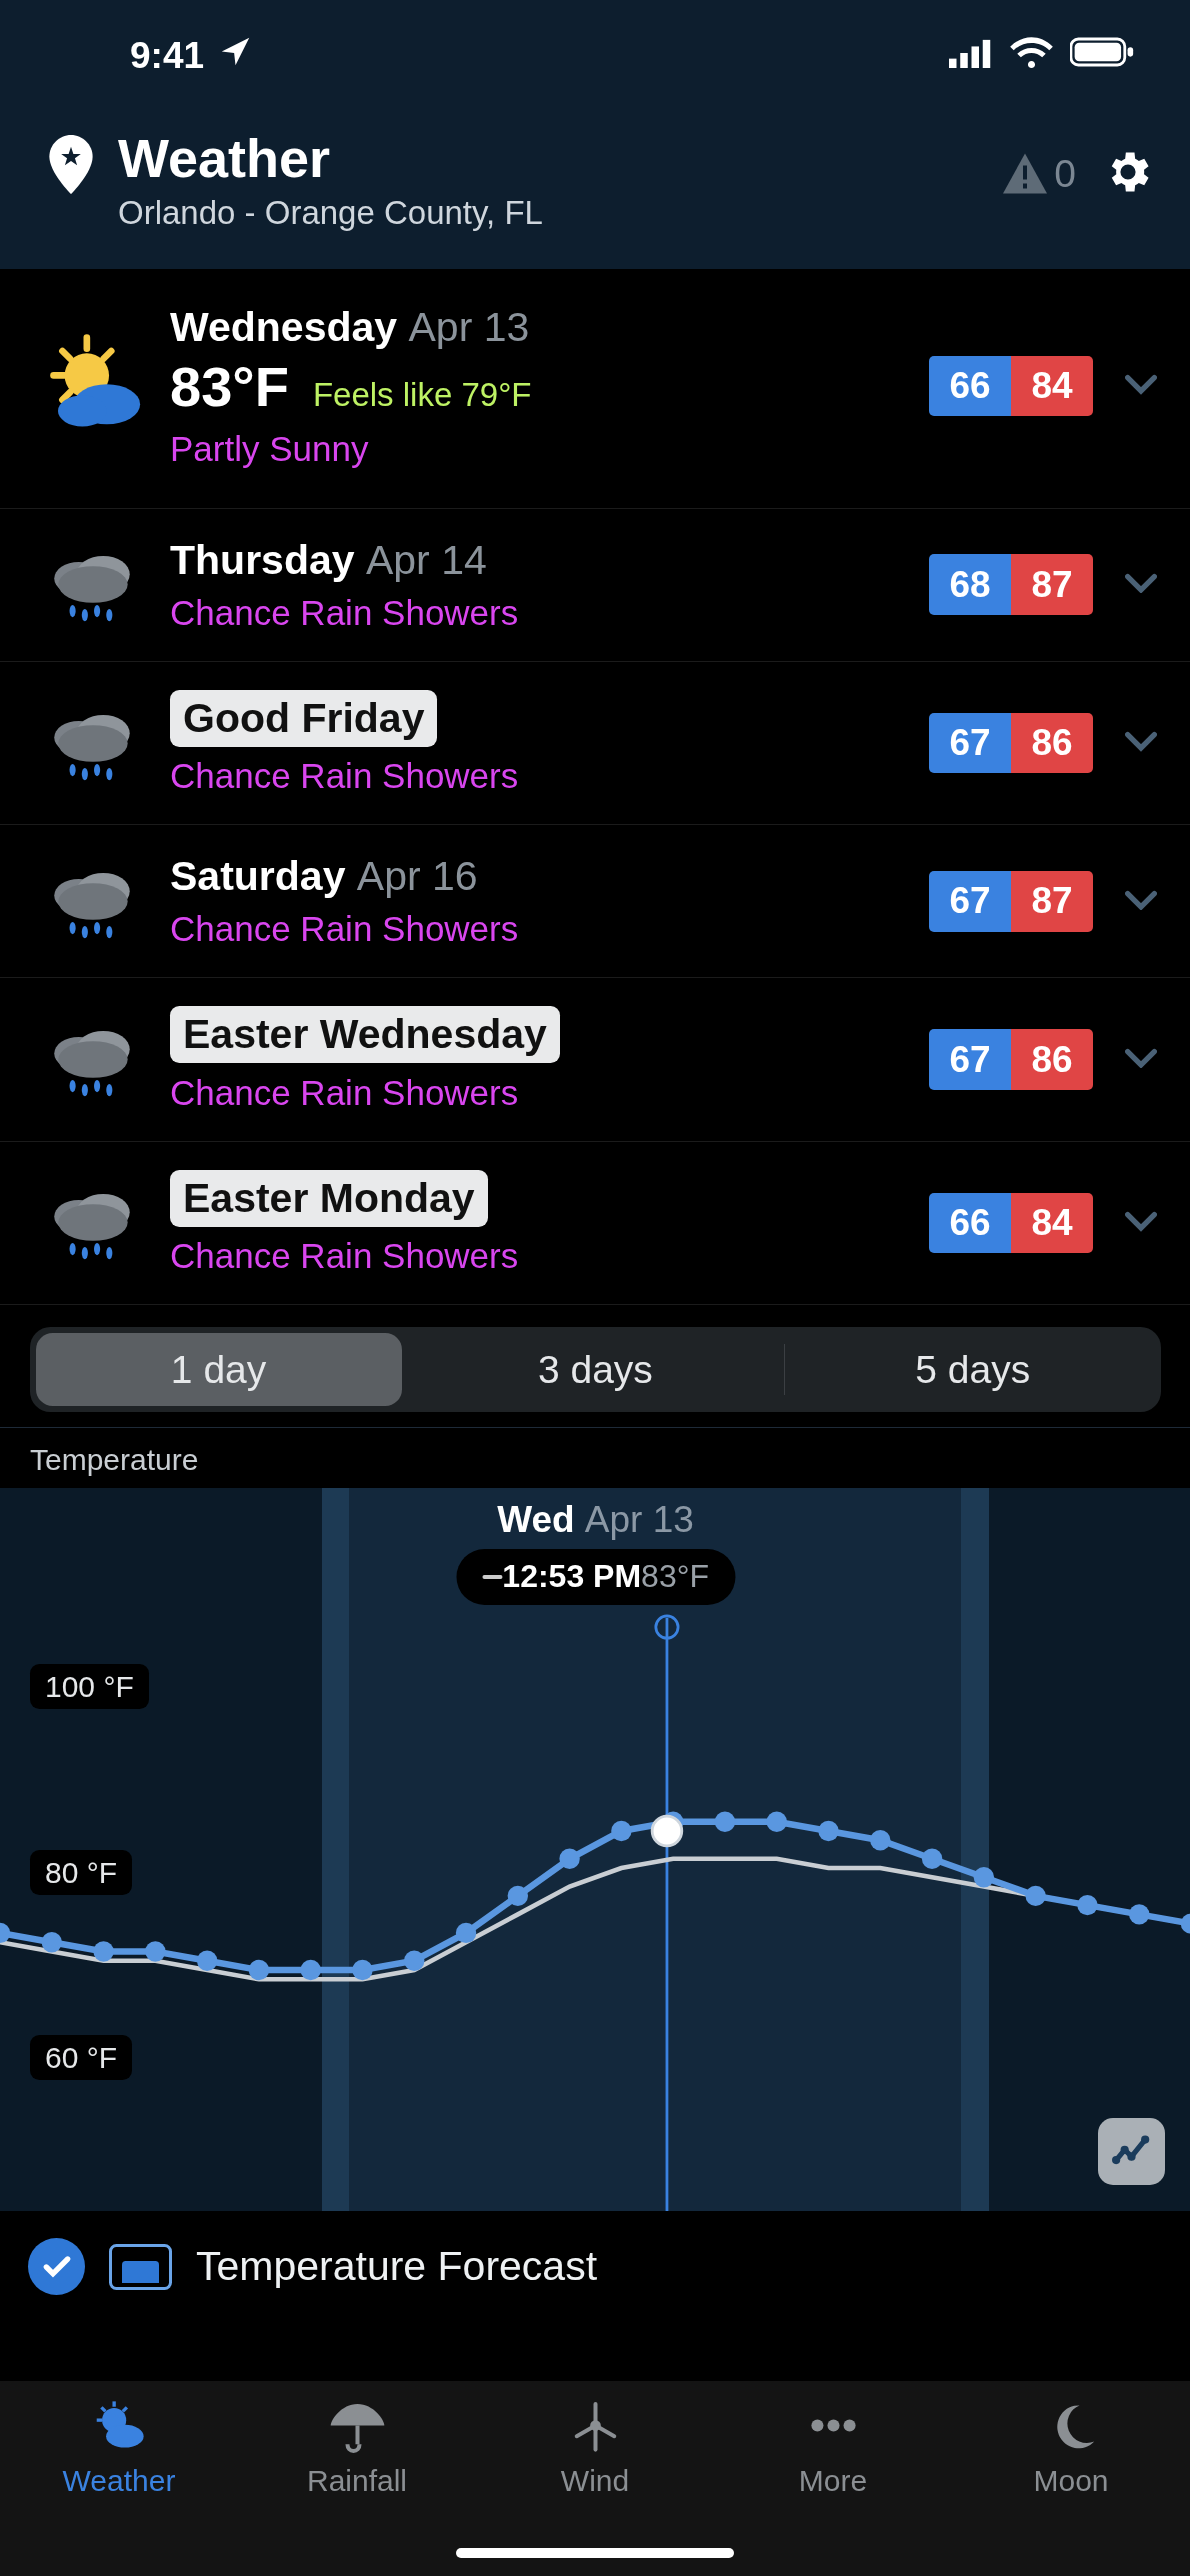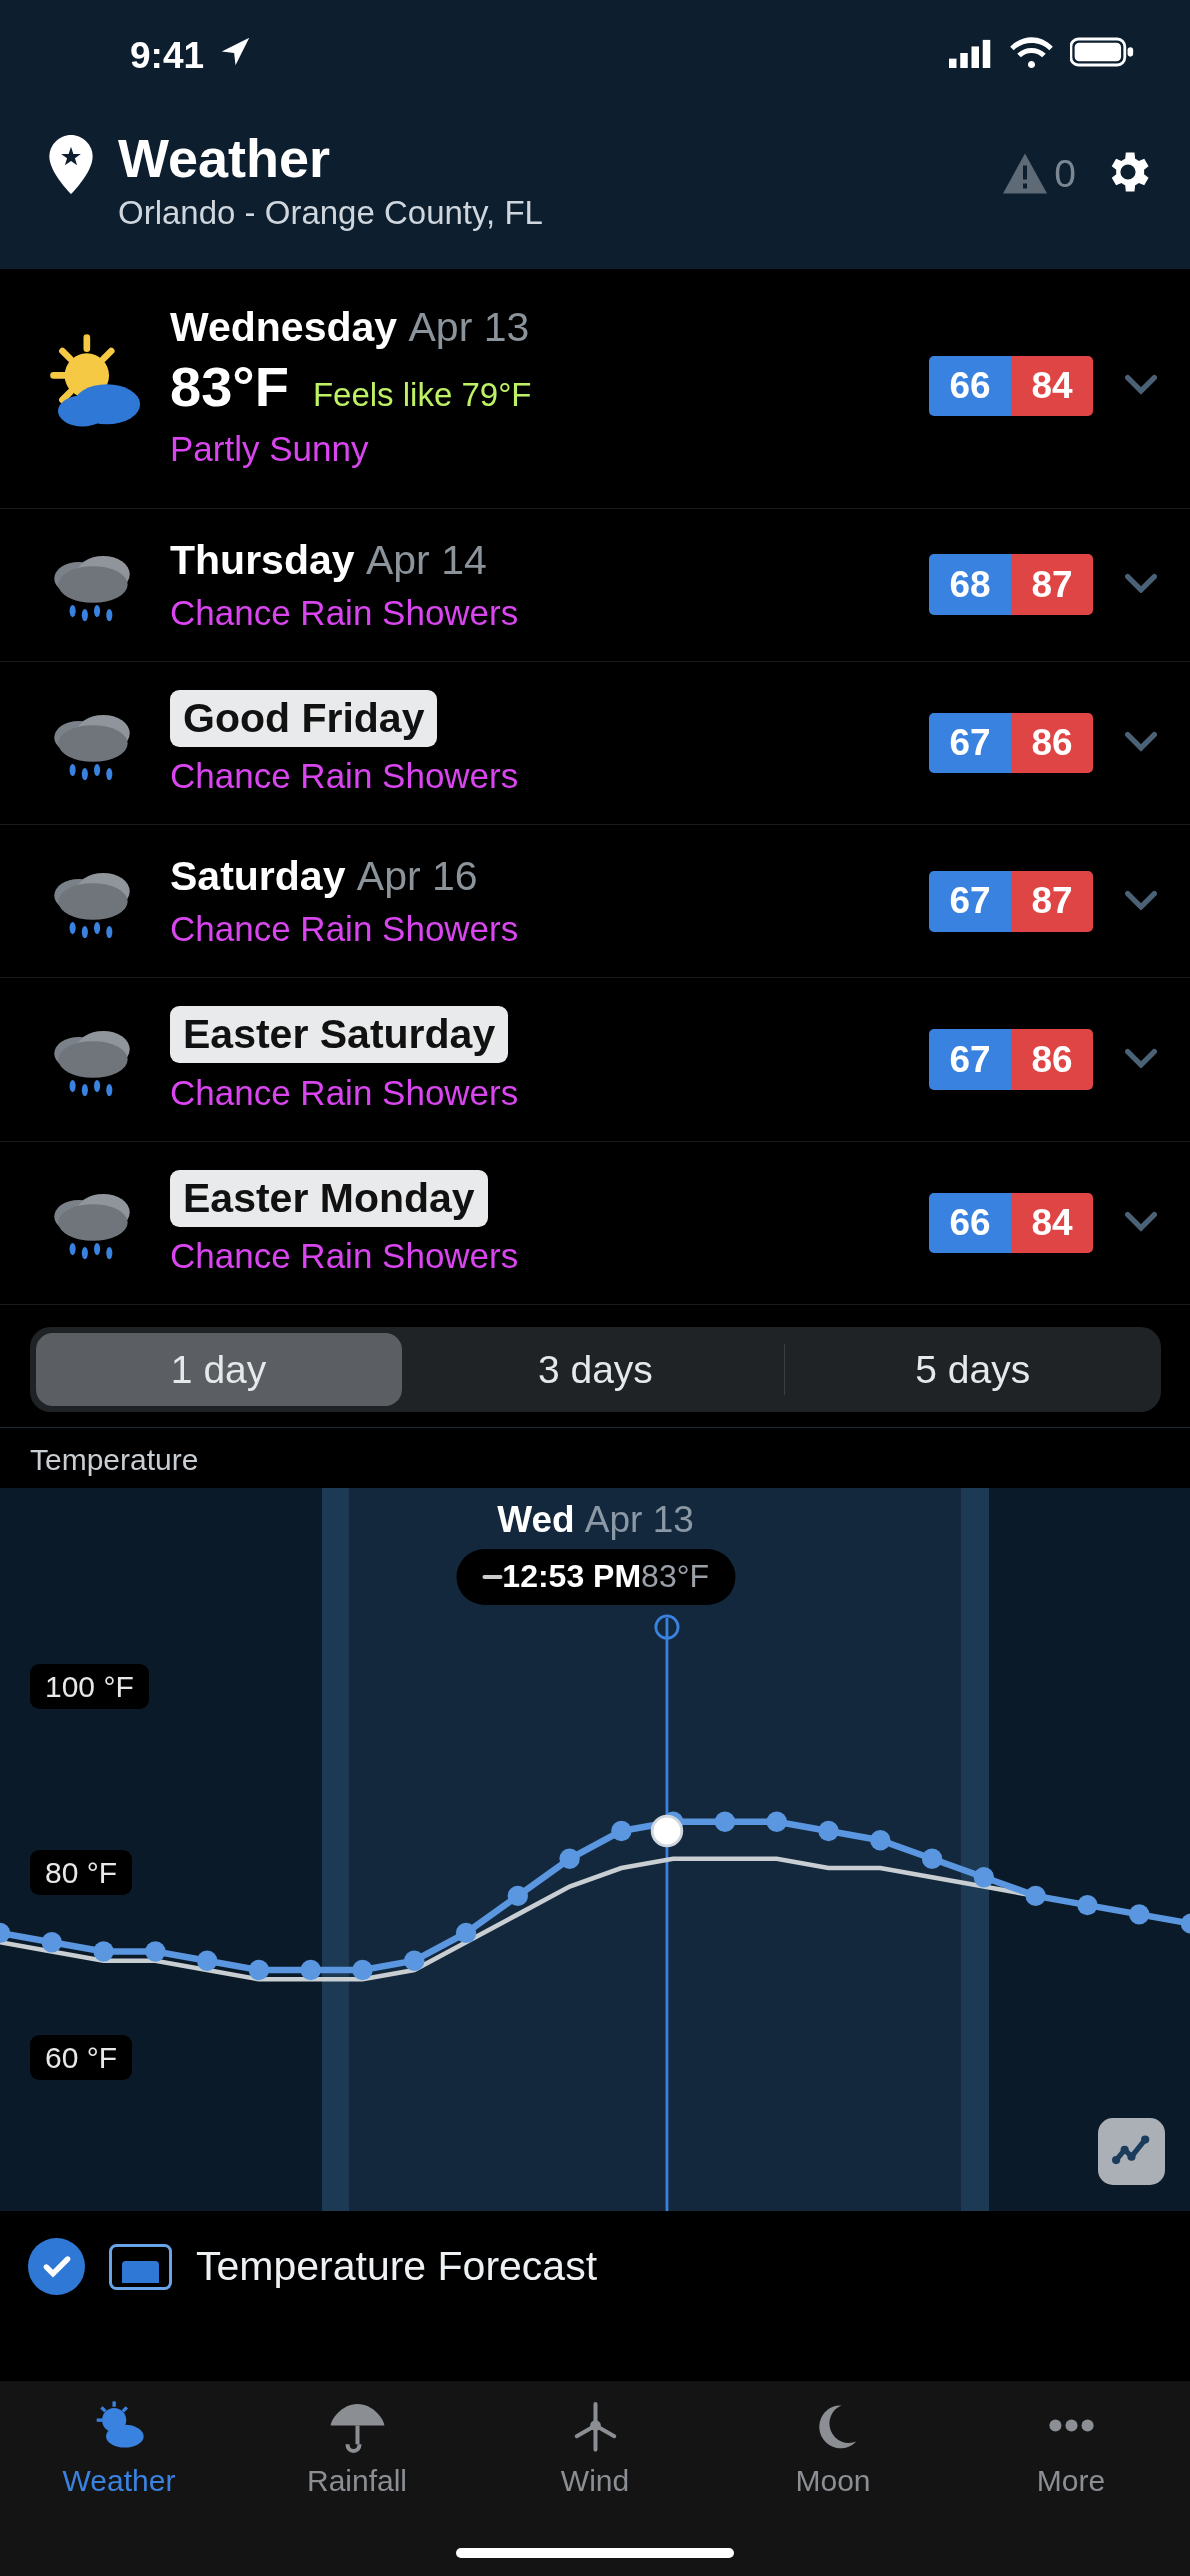--- a/index.html
+++ b/index.html
@@ -259,21 +259,21 @@
             <ellipse cx="50" cy="40" rx="34" ry="18" fill="#6f757b"></ellipse>
             <g fill="#3a82e0">
               <ellipse cx="30" cy="66" rx="3" ry="6"></ellipse>
               <ellipse cx="42" cy="70" rx="3" ry="6"></ellipse>
               <ellipse cx="54" cy="66" rx="3" ry="6"></ellipse>
               <ellipse cx="66" cy="70" rx="3" ry="6"></ellipse>
             </g>
           </svg>
         </div>
         <div class="day-info">
-          <div class="day-title"><span class="holiday">Easter Saturday</span></div>
+          <div class="day-title"><span class="holiday">Easter Wednesday</span></div>
           <div class="day-cond">Chance Rain Showers</div>
         </div>
         <div class="hi-lo">
           <div class="lo">67</div>
           <div class="hi">86</div>
         </div>
         <span class="chev"><svg width="32" height="20.4" viewBox="0 0 24 14">
             <path d="M2 2l10 10L22 2" stroke="#4a6176" stroke-width="4" fill="none" stroke-linecap="round"></path>
           </svg></span>
       </div>
@@ -415,27 +415,27 @@
         <line x1="50" y1="40" x2="50" y2="76"></line>
         <line x1="50" y1="40" x2="50" y2="8"></line>
         <line x1="50" y1="40" x2="22" y2="56"></line>
         <line x1="50" y1="40" x2="78" y2="56"></line>
         <circle cx="50" cy="40" r="5" fill="#8b8f93"></circle>
       </svg>
     <span>Wind</span>
   </div>
   <div class="tab">
     <svg viewBox="0 0 100 80" fill="#8b8f93">
-        <path d="M62 10a32 32 0 1 0 22 54A26 26 0 0 1 62 10z"></path>
-      </svg>
-    <span>Moon</span>
-  </div>
-  <div class="tab">
-    <svg viewBox="0 0 100 80" fill="#8b8f93">
         <circle cx="26" cy="40" r="9"></circle>
         <circle cx="50" cy="40" r="9"></circle>
         <circle cx="74" cy="40" r="9"></circle>
       </svg>
     <span>More</span>
   </div>
+  <div class="tab">
+    <svg viewBox="0 0 100 80" fill="#8b8f93">
+        <path d="M62 10a32 32 0 1 0 22 54A26 26 0 0 1 62 10z"></path>
+      </svg>
+    <span>Moon</span>
+  </div>
   <div class="home-indicator"></div>
 </div>
 
 
 </body></html>

